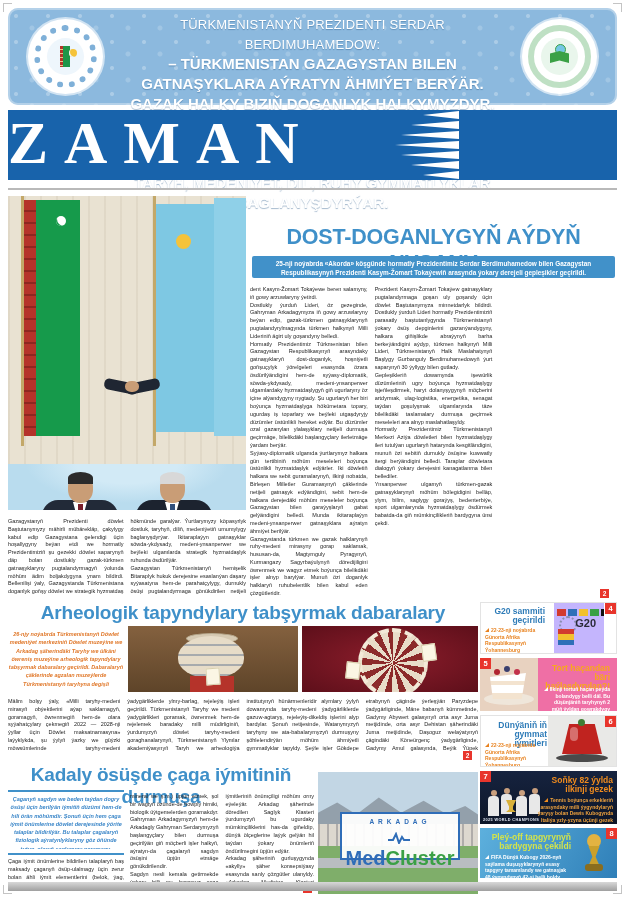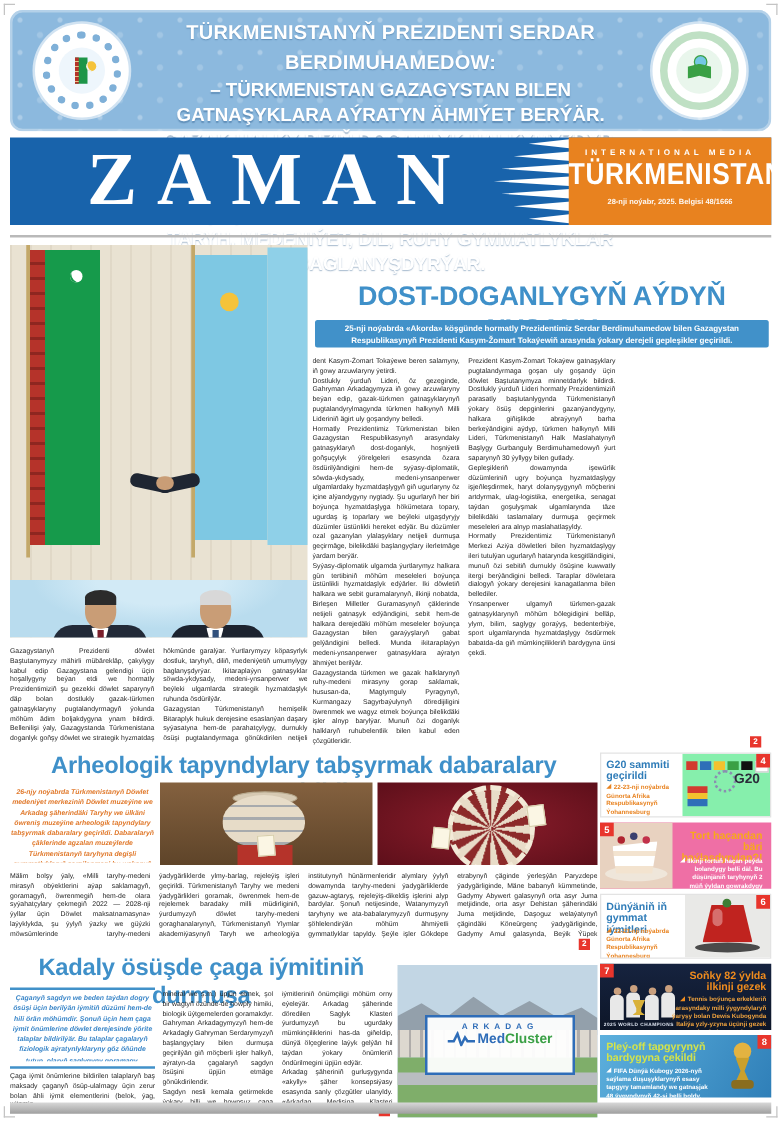--- a/index.html
+++ b/index.html
@@ -15,21 +15,21 @@
   .crop.br{right:3px;bottom:3px;border-right-width:1px;border-bottom-width:1px;}
 
   
   .banner{left:8px;top:8px;width:609px;height:97px;border-radius:10px;
     background:#8cb9de;
     background-image:radial-gradient(circle at 8px 8px, rgba(255,255,255,.28) 1.5px, transparent 2.5px),
                      radial-gradient(circle at 24px 20px, rgba(255,255,255,.18) 2px, transparent 3px);
     background-size:32px 26px;
     box-shadow:inset 0 0 0 2px rgba(255,255,255,.35);}
   .banner-text{position:absolute;left:108px;right:108px;top:7px;color:#fff;text-align:center;}
-  .banner-title{font-size:16px;font-weight:bold;letter-spacing:.2px;line-height:1.5;
+  .banner-title{font-size:13px;font-weight:normal;letter-spacing:.2px;line-height:1.5;
     text-shadow:0 1px 1px rgba(30,80,130,.4);}
   .banner-quote{font-size:15px;font-weight:bold;line-height:1.32;
     text-shadow:0 1px 1px rgba(30,80,130,.4);}
   .emblem{position:absolute;top:11px;width:75px;height:75px;border-radius:50%;background:#fff;
     box-shadow:0 0 0 2px rgba(255,255,255,.6);}
   .emblem.left{left:20px;}
   .emblem.right{right:20px;}
   .emblem .ring{position:absolute;left:6px;top:6px;right:6px;bottom:6px;border-radius:50%;}
   .emblem.left .ring{border:6px dotted #7fb0d8;}
   .emblem.right .ring{border:6px solid #bfe0c4;}
@@ -41,21 +41,21 @@
   .tm-mini-moon{position:absolute;right:7px;top:11px;width:8px;height:8px;border-radius:50%;
     background:#f5c33a;box-shadow:2px -1px 0 -1px #eef6fc inset;}
   .book{position:absolute;left:9px;top:13px;width:19px;height:12px;background:#3aa045;
     clip-path:polygon(0 20%,50% 0,100% 20%,100% 100%,50% 80%,0 100%);}
   .globe{position:absolute;left:14px;top:6px;width:9px;height:9px;border-radius:50%;background:#74c7e4;border:1px solid #3aa045;}
 
   
   .masthead{left:8px;top:110px;width:609px;height:70px;background:#1863ab;}
   .zaman{position:absolute;left:0;top:-4px;width:430px;height:70px;color:#fff;
     font-family:"Liberation Serif",serif;font-weight:bold;font-size:60px;letter-spacing:16px;
-    text-align:center;line-height:74px;}
+    line-height:74px;}
   .feather{position:absolute;left:385px;top:0;height:70px;}
   .mast-orange{position:absolute;left:447px;top:0;width:162px;height:70px;background:#e8821f;
     text-align:center;color:#fff;}
   .mast-tag{font-size:6.5px;font-weight:bold;letter-spacing:3.2px;margin-top:9px;}
   .mast-brand{font-size:21px;font-weight:800;letter-spacing:.5px;margin-top:2px;transform:scaleY(1.15);}
   .mast-issue{font-size:6px;font-weight:bold;margin-top:7px;opacity:.95;}
 
   .rule-top{left:8px;top:188px;width:609px;height:2px;background:#b9b9b9;}
 
   
@@ -135,38 +135,38 @@
   .photo-city{left:318px;top:772px;width:160px;height:122px;overflow:hidden;background:#c2d6e4;}
   .mountains{position:absolute;left:0;top:22px;width:100%;height:34px;background:#93a0ab;
     clip-path:polygon(0 100%,0 55%,12% 25%,24% 60%,38% 10%,52% 55%,66% 20%,80% 58%,92% 35%,100% 60%,100% 100%);}
   .city-strip{position:absolute;left:0;top:52px;width:100%;height:22px;background:#ddd8cf;
     background-image:repeating-linear-gradient(90deg,rgba(90,90,100,.35) 0 2px,transparent 2px 9px);}
   .lawn{position:absolute;left:0;bottom:0;width:100%;height:48px;background:#7fae6a;}
   .road{position:absolute;left:0;bottom:26px;width:100%;height:10px;background:#b9bdc1;}
   .logo-box{position:absolute;left:22px;top:40px;width:116px;height:44px;background:rgba(255,255,255,.94);
     border:2px solid #2f6db8;text-align:center;}
   .logo-arc{font-size:6.5px;font-weight:bold;letter-spacing:4px;color:#2f6db8;margin-top:4px;}
-  .logo-row{font-size:11px;font-weight:800;line-height:1.1;}
+  .logo-row{font-size:20px;font-weight:800;line-height:1.1;}
   .logo-med{color:#2f6db8;}
   .logo-cluster{color:#3aa045;}
   .pulse{display:inline-block;vertical-align:middle;margin-right:2px;}
 
   
   .card{position:absolute;left:480px;width:137px;overflow:hidden;}
   .badge{position:absolute;width:11px;height:11px;background:#e8352c;color:#fff;font-size:7.5px;
     font-weight:bold;text-align:center;line-height:11px;z-index:5;}
-  .card-title{font-weight:800;font-size:8.5px;line-height:1.08;}
+  .card-title{font-weight:800;font-size:8.5px;line-height:1.08;text-align:right;}
   .card-text{font-size:5px;line-height:1.3;font-weight:bold;}
   .tri{display:inline-block;width:0;height:0;border-left:4px solid transparent;
     border-bottom:4px solid #e8821f;margin-right:2px;}
 
   .card-g20{top:602px;height:52px;background:#fff;border:1px solid #e3e3e3;box-sizing:border-box;}
   .card-g20 .card-title{position:absolute;left:4px;top:4px;width:60px;color:#2f7cb8;}
   .card-g20 .card-text{position:absolute;left:4px;top:24px;width:58px;color:#e8821f;}
-  .g20-photo{position:absolute;right:0;top:0;width:70px;height:100%;background:#86efac;overflow:hidden;}
+  .g20-photo{position:absolute;right:12px;top:0;width:50px;height:100%;background:#c4b5fd;overflow:hidden;}
   .flagrow{position:absolute;left:3px;top:6px;height:7px;display:flex;gap:2px;}
   .flagrow div{width:9px;height:7px;}
   .g20-mark{position:absolute;right:8px;top:14px;font-size:11px;font-weight:800;color:#2b2b3a;}
   .g20-dots{position:absolute;right:27px;top:13px;width:14px;height:14px;border-radius:50%;border:2px dotted #8a8fb0;}
   .g20-stack{position:absolute;left:4px;top:26px;width:16px;height:16px;
     background:linear-gradient(#d23b2f 0 33%,#f2c12e 33% 66%,#2e6fb8 66% 100%);}
 
   .card-cake{top:658px;height:53px;background:#ef6fa5;}
   .cake-photo{position:absolute;left:0;top:0;width:58px;height:100%;background:#e8d2c0;overflow:hidden;}
   .plate{position:absolute;left:4px;bottom:6px;width:50px;height:12px;border-radius:50%;background:#efe6da;}
@@ -249,25 +249,20 @@
       <g fill="#ffffff">
         <polygon points="66,1 30,5 66,9"></polygon>
         <polygon points="66,11 18,15 66,19"></polygon>
         <polygon points="66,21 8,25 66,29"></polygon>
         <polygon points="66,31 2,35 66,39"></polygon>
         <polygon points="66,41 8,45 66,49"></polygon>
         <polygon points="66,51 18,55 66,59"></polygon>
         <polygon points="66,61 30,65 66,69"></polygon>
       </g>
     </svg>
-    <div class="mast-orange">
-      <div class="mast-tag">INTERNATIONAL MEDIA</div>
-      <div class="mast-brand">TÜRKMENISTAN</div>
-      <div class="mast-issue">28-nji noýabr, 2025. Belgisi 48/1666</div>
-    </div>
   </div>
 
   <div class="abs rule-top"></div>
 
   <div class="abs photo-main">
     <div class="wall"></div>
     <div class="pole" style="left:13px;"></div>
     <div class="flag-tm">
       <div class="stripe"></div>
       <div class="moon"></div>

